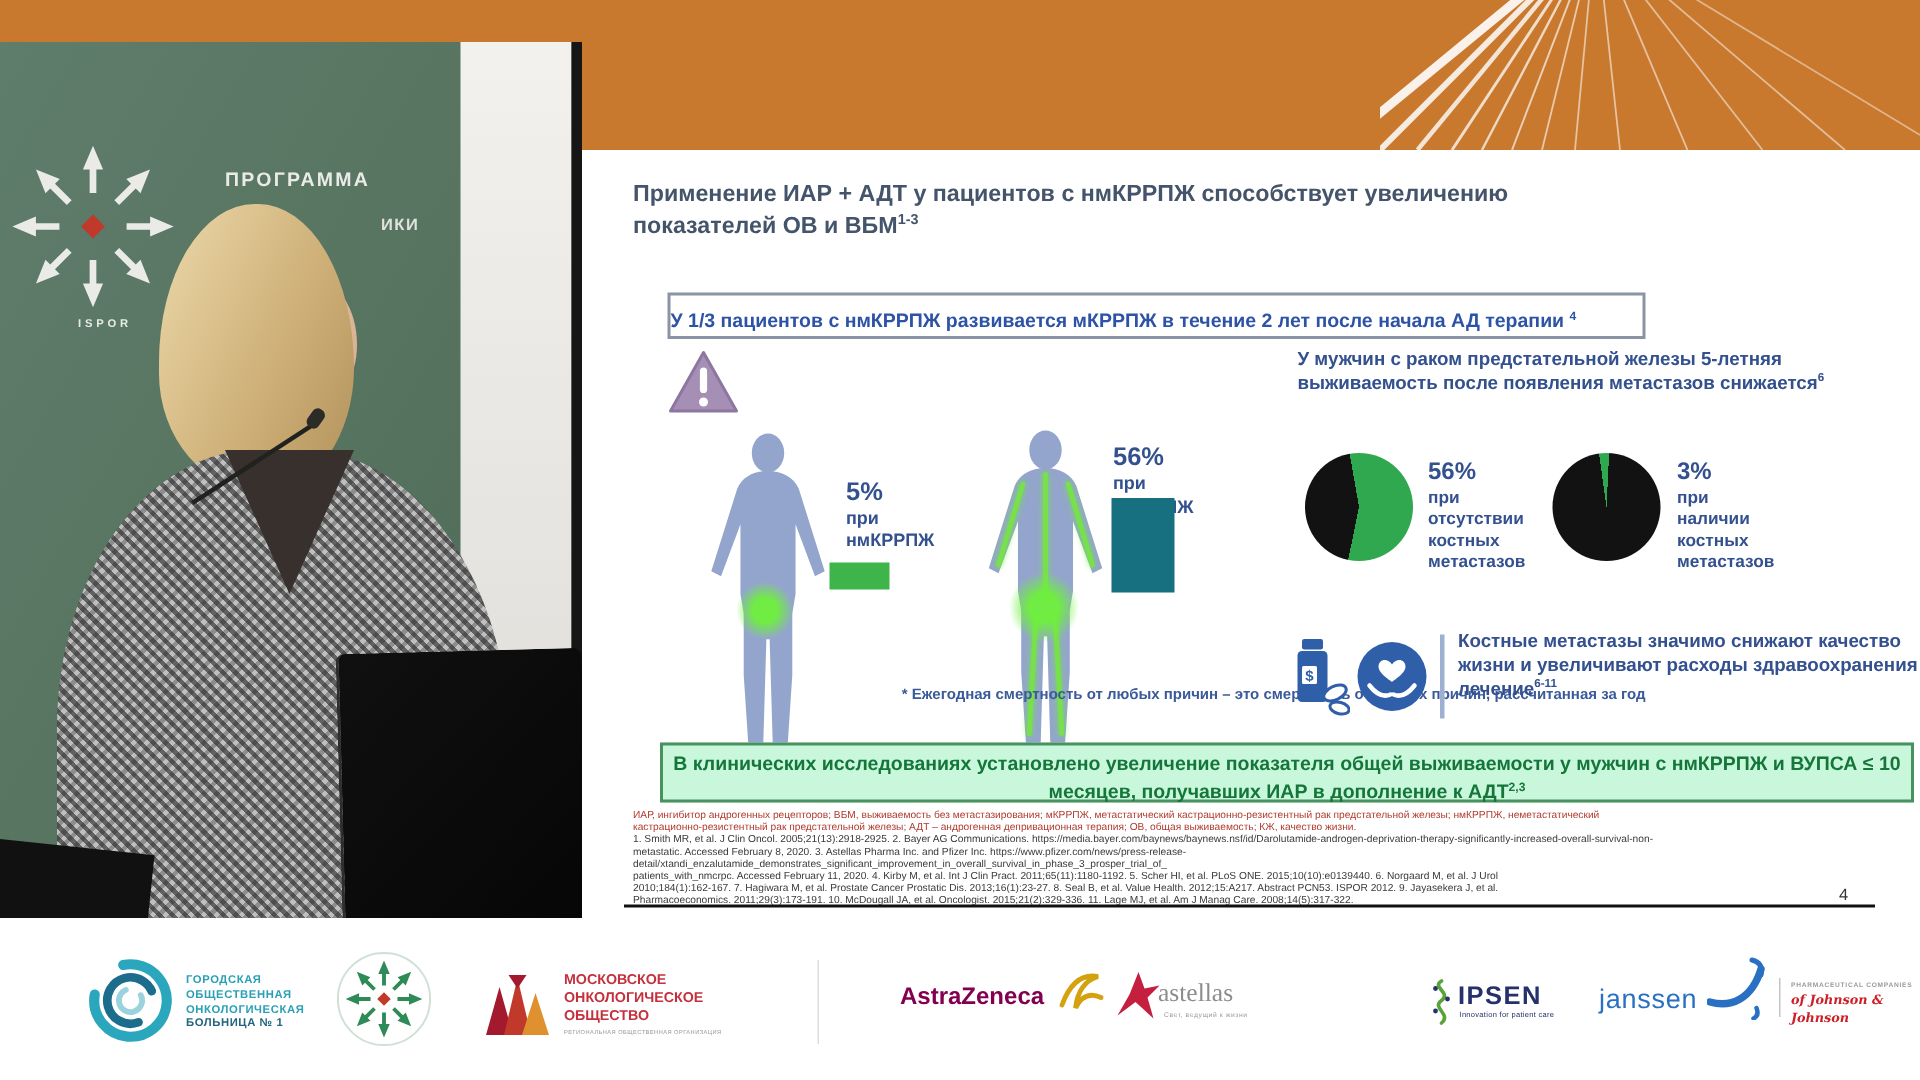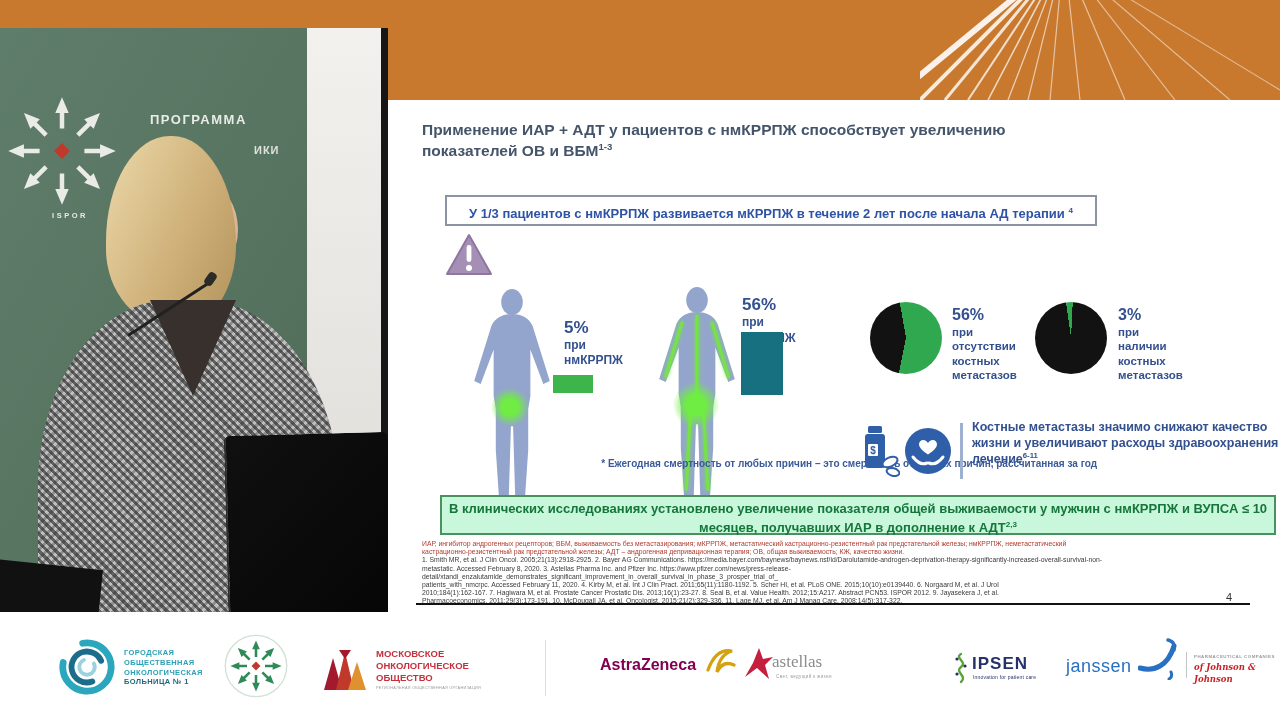--- a/index.html
+++ b/index.html
@@ -35,21 +35,21 @@
   .mic-head{left:206px;top:244px;width:9px;height:14px;border-radius:4px;background:#2b2b28;z-index:7;transform:rotate(35deg);}
   .monitor{left:226px;top:406px;width:162px;height:180px;background:linear-gradient(135deg,#101010,#060606);
         border-radius:6px;border-left:2px solid #2e2e2e;transform:rotate(-1.5deg);z-index:8;}
   .desk{left:-16px;top:536px;width:116px;height:64px;background:#111;transform:rotate(6deg);z-index:8;}
 
   
   .slide{left:388px;top:100px;width:892px;height:520px;background:#fff;z-index:2;}
   .slide-title{left:34px;top:20px;width:648px;font-size:15.5px;font-weight:bold;color:#44546a;line-height:1.35;}
   sup{font-size:62%;}
   .top-box{left:57px;top:95px;width:648px;height:27px;border:2px solid #8a94a5;background:#fff;
-        color:#2d53a6;font-size:13px;font-weight:bold;text-align:center;line-height:27px;}
+        color:#2d53a6;font-size:13px;font-weight:bold;text-align:left;line-height:27px;}
   .warn-tri{left:57px;top:133px;width:48px;height:44px;}
   .warn-text{left:114px;top:131px;width:354px;font-size:12.5px;font-weight:bold;color:#33508f;line-height:1.3;}
   .col2-text{left:477px;top:131px;width:394px;font-size:12.5px;font-weight:bold;color:#33508f;line-height:1.3;}
   .body-fig{width:112px;height:216px;}
   .fig1{left:68px;top:188px;}
   .fig2{left:253px;top:186px;}
   .glow{border-radius:50%;background:radial-gradient(circle,rgba(110,240,60,.95) 0 30%,rgba(110,240,60,0) 72%);}
   .stat{color:#33508f;font-weight:bold;line-height:1.2;}
   .stat .pct{font-size:17px;}
   .stat .sub{font-size:12px;}
@@ -176,20 +176,23 @@
     <div class="abs top-box">
       <span>У 1/3 пациентов с нмКРРПЖ развивается мКРРПЖ в течение 2 лет после начала АД терапии</span> <sup>4</sup>
     </div>
 
     <svg class="abs warn-tri" viewBox="0 0 48 44">
       <path d="M24 2 L46 41 L2 41 Z" fill="#a58fb5" stroke="#8d76a0" stroke-width="2" stroke-linejoin="round"></path>
       <rect x="21.6" y="12" width="4.8" height="17" rx="2.4" fill="#fff"></rect>
       <circle cx="24" cy="35" r="3" fill="#fff"></circle>
     </svg>
 
+    <div class="abs col2-text">
+      <span>У мужчин с раком предстательной железы 5-летняя выживаемость после появления метастазов снижается</span><sup>6</sup>
+    </div>
 
     <div class="abs body-fig fig1">
       <svg viewBox="0 0 100 200" style="width:100%;height:100%">
         <ellipse cx="50" cy="13" rx="10" ry="12" fill="#93a5cc"></ellipse>
         <path d="M50 24 C41 24 34 28 31 35 L15 86 L21 89 L33 57 L33 100 L35 112 L35 150 L38 195 L47 195 L49 128 L51 128 L53 195 L62 195 L65 150 L65 112 L67 100 L67 57 L79 89 L85 86 L69 35 C66 28 59 24 50 24 Z" fill="#93a5cc"></path>
       </svg>
       <div class="abs glow" style="left:35px;top:100px;width:38px;height:38px;"></div>
     </div>
     <div class="abs stat stat1">
       <div class="pct">5%</div>

